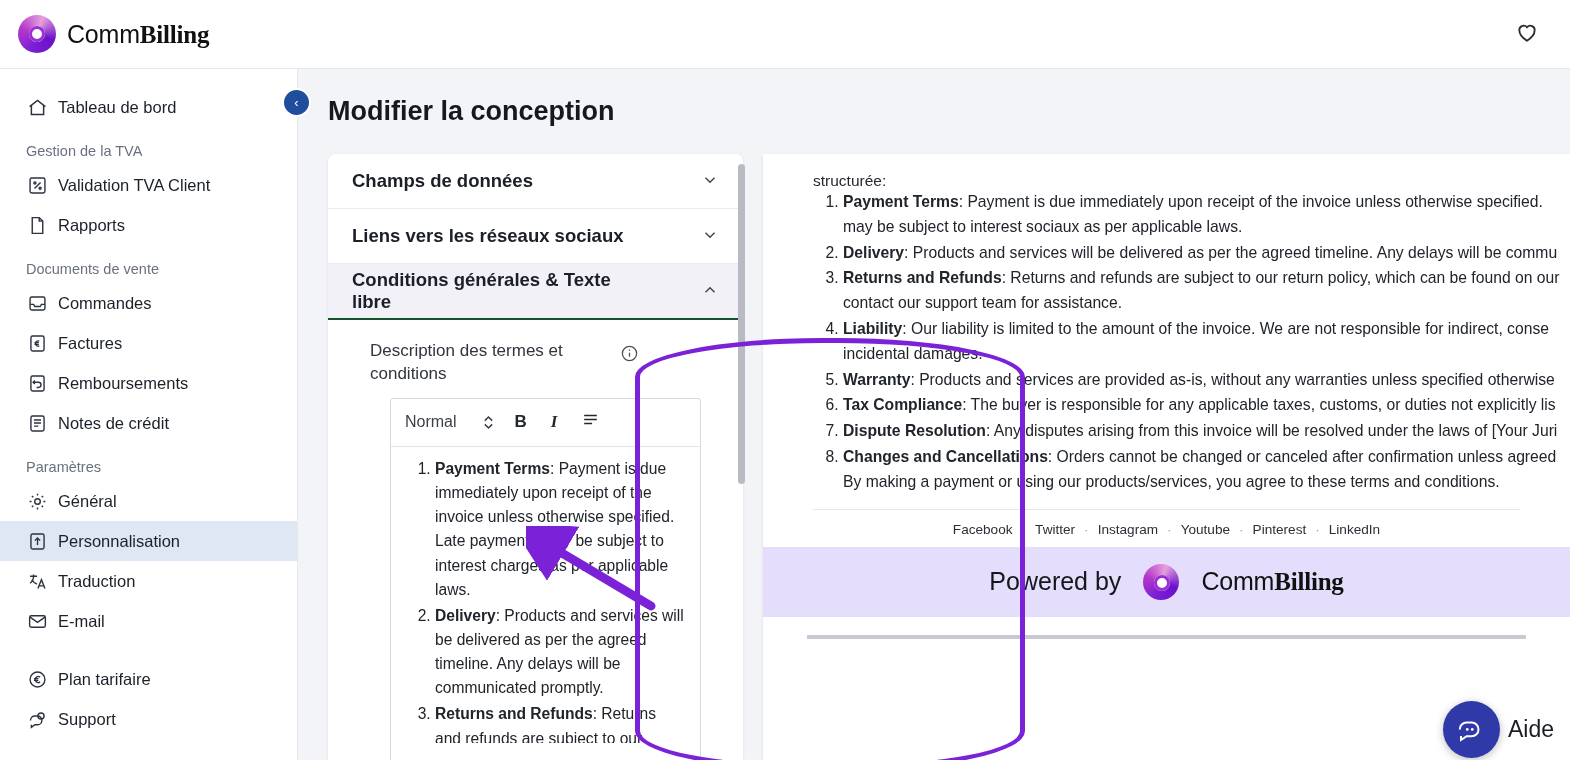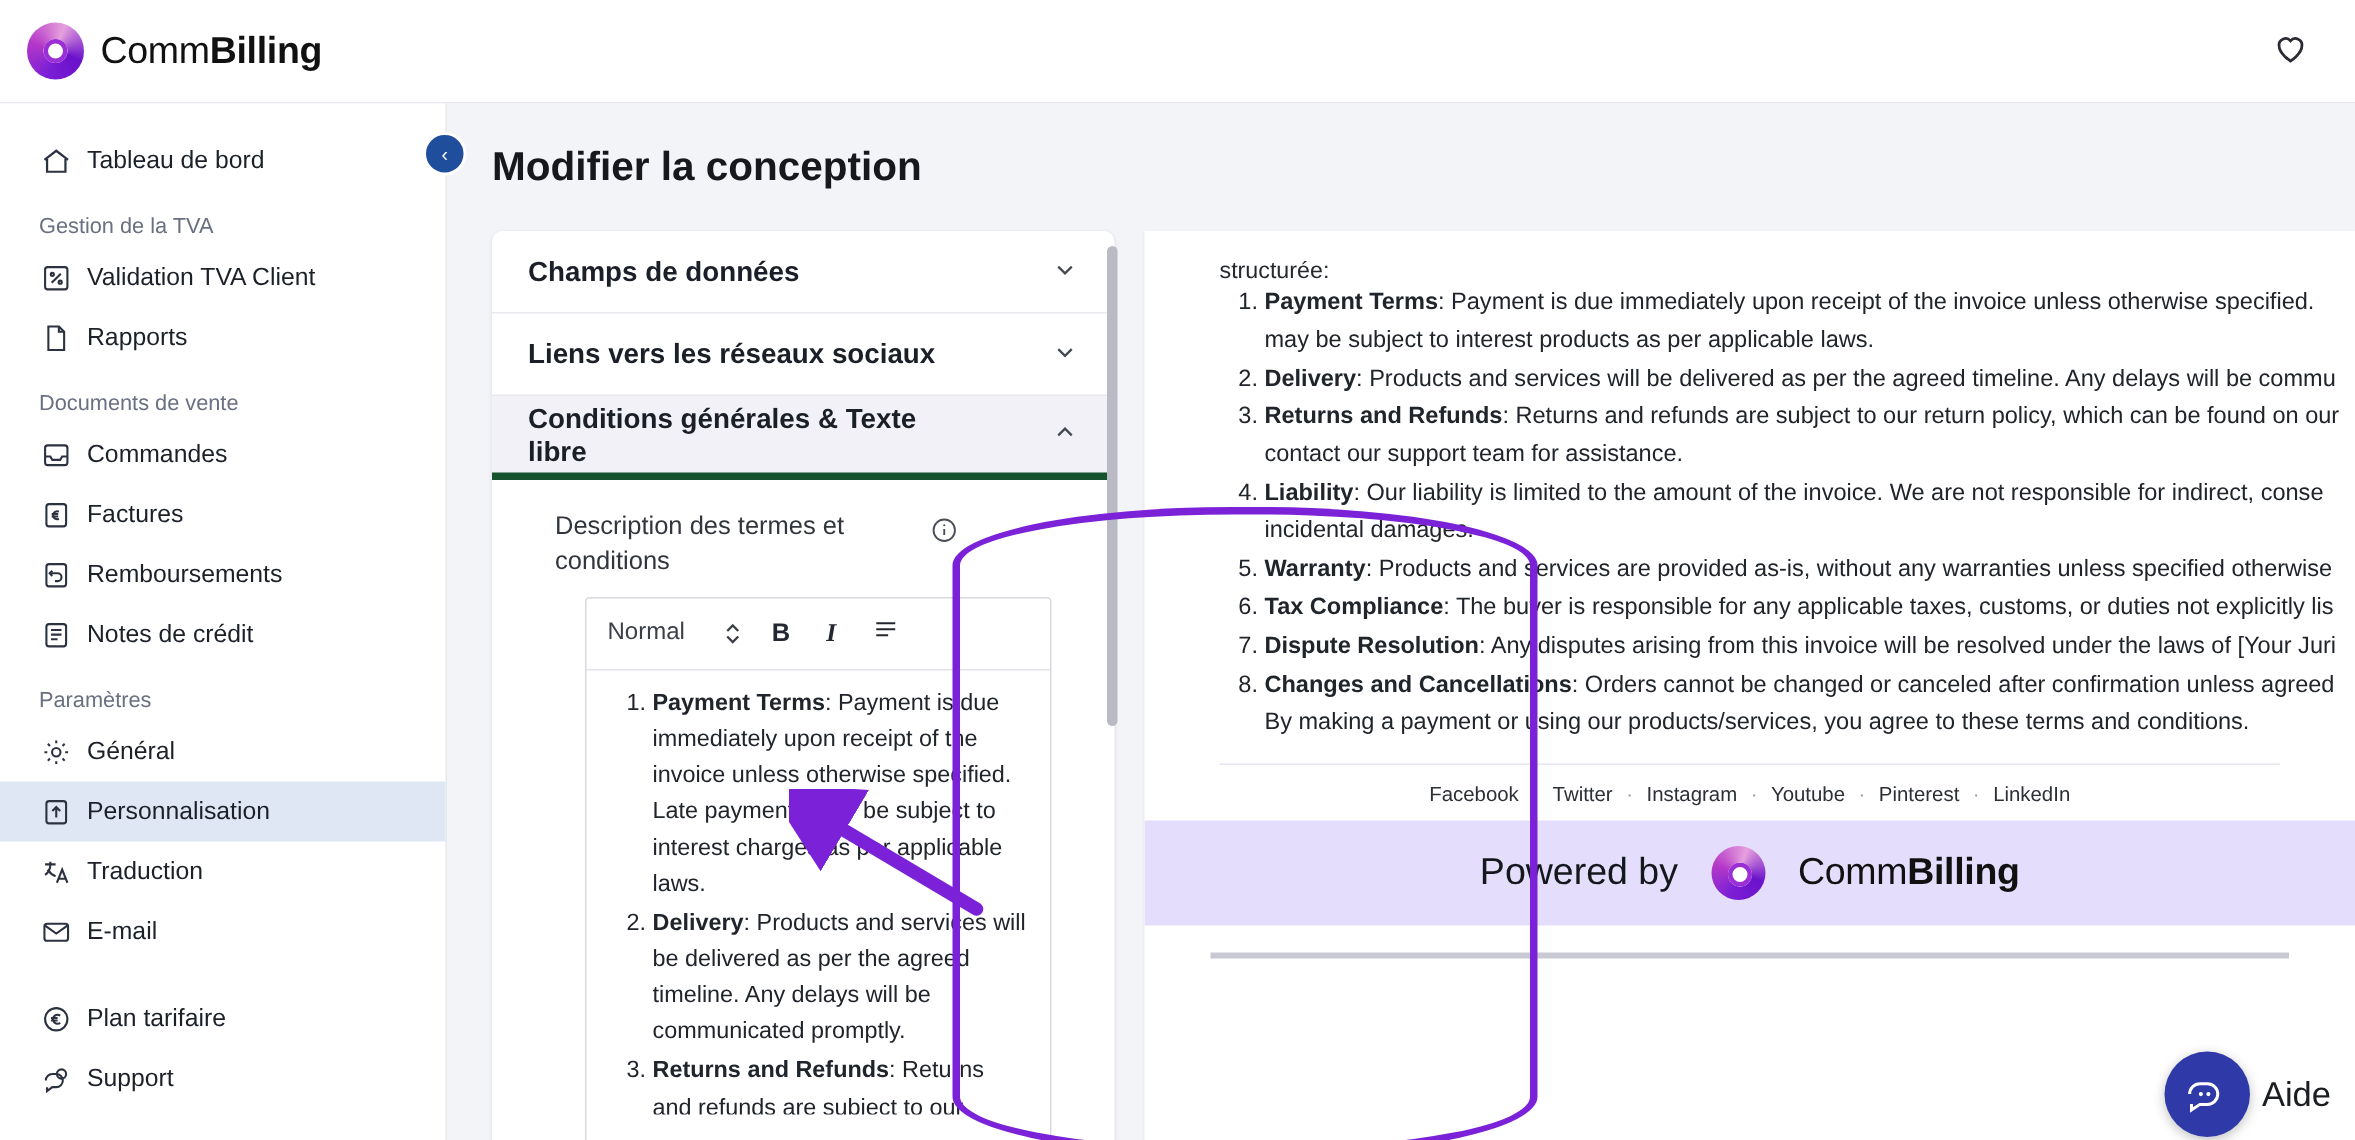--- a/index.html
+++ b/index.html
@@ -39,21 +39,21 @@
     content: "";
     position: absolute; left: 11px; top: 11px;
     width: 16px; height: 16px; border-radius: 50%;
     background: #ffffff;
     box-shadow: inset 0 0 0 3px #9b2fd6;
   }
   .brand-text {
     font-size: 25px; letter-spacing: -0.2px;
     color: #111111;
   }
-  .brand-text b { font-weight: 700; }
+  .brand-text b { font-weight: 700; font-family: Liberation Serif, serif; }
   .brand-text span.light { font-weight: 400; }
   .topbar-right {
     margin-left: auto; margin-right: 30px;
     display: flex; align-items: center; gap: 18px;
   }
   .heart-icon { color: #2b2b33; }
 
   
   .sidebar {
     position: absolute; top: 69px; left: 0;
@@ -122,21 +122,21 @@
     cursor: pointer;
   }
   .acc-row .acc-label {
     font-size: 18.5px; font-weight: 700; color: #1b1f27;
   }
   .acc-row .chev { color: #44484f; font-size: 13px; }
   .acc-row.expanded {
     background: #f2f1f7;
     height: 56px;
     align-items: center;
-    border-bottom: 5px solid #14532d;
+    border-bottom: 2px solid #14532d;
   }
   .acc-row.expanded .acc-label { line-height: 1.18; max-width: 290px; }
 
   .field-label-row {
     display: flex; align-items: flex-start; 
     padding: 20px 22px 8px 42px;
   }
   .field-label {
     font-size: 17px; color: #31353d; line-height: 1.35; max-width: 250px;
   }
@@ -492,21 +492,21 @@
         </marker>
       </defs>
       <line x1="125" y1="80" x2="14" y2="14" stroke="#7b22d8" stroke-width="9" marker-end="url(#ah)" stroke-linecap="round"></line>
     </svg>
     <div class="annot-ellipse"></div>
 
     <div class="preview-panel">
       <div class="preview-inner">
         <div class="pv-topline">structurée:</div>
         <ol class="pv-list">
-          <li><b>Payment Terms</b><span>: Payment is due immediately upon receipt of the invoice unless otherwise specified.</span><br><span>may be subject to interest products as per applicable laws.</span></li>
+          <li><b>Payment Terms</b><span>: Payment is due immediately upon receipt of the invoice unless otherwise specified.</span><br><span>may be subject to interest sociaux as per applicable laws.</span></li>
           <li><b>Delivery</b><span>: Products and services will be delivered as per the agreed timeline. Any delays will be commu</span></li>
           <li><b>Returns and Refunds</b><span>: Returns and refunds are subject to our return policy, which can be found on our</span><br><span>contact our support team for assistance.</span></li>
           <li><b>Liability</b><span>: Our liability is limited to the amount of the invoice. We are not responsible for indirect, conse</span><br><span>incidental damages.</span></li>
           <li><b>Warranty</b><span>: Products and services are provided as-is, without any warranties unless specified otherwise</span></li>
           <li><b>Tax Compliance</b><span>: The buyer is responsible for any applicable taxes, customs, or duties not explicitly lis</span></li>
           <li><b>Dispute Resolution</b><span>: Any disputes arising from this invoice will be resolved under the laws of [Your Juri</span></li>
           <li><b>Changes and Cancellations</b><span>: Orders cannot be changed or canceled after confirmation unless agreed</span><br><span>By making a payment or using our products/services, you agree to these terms and conditions.</span></li>
         </ol>
         <div class="pv-divider"></div>
         <div class="pv-social">

